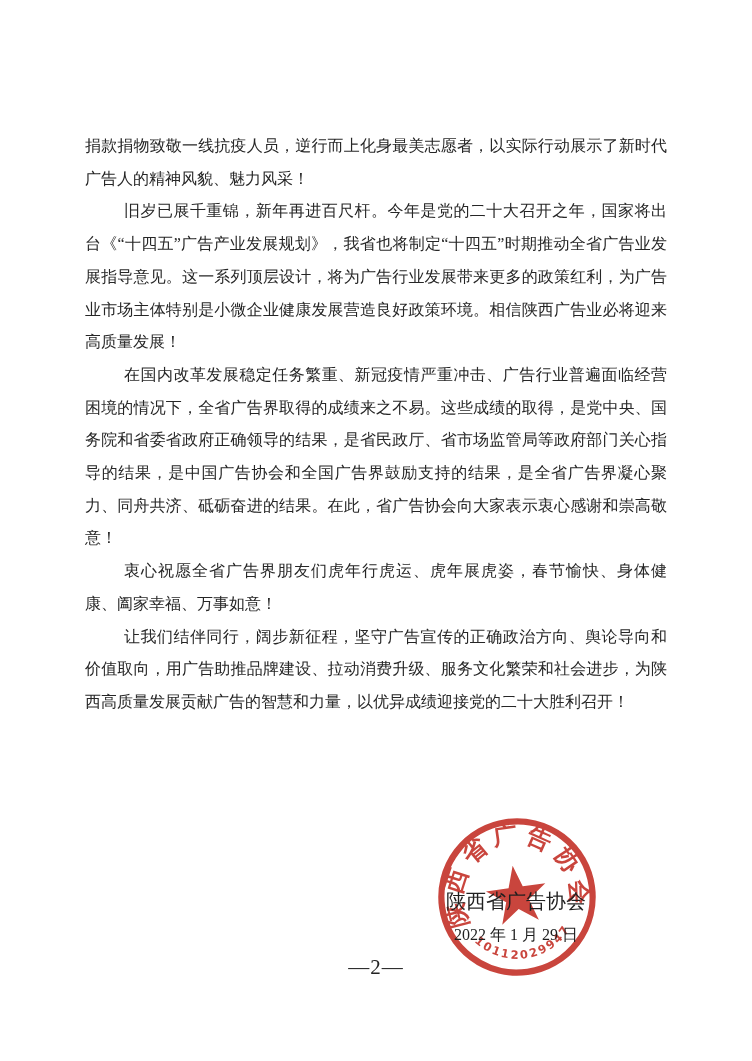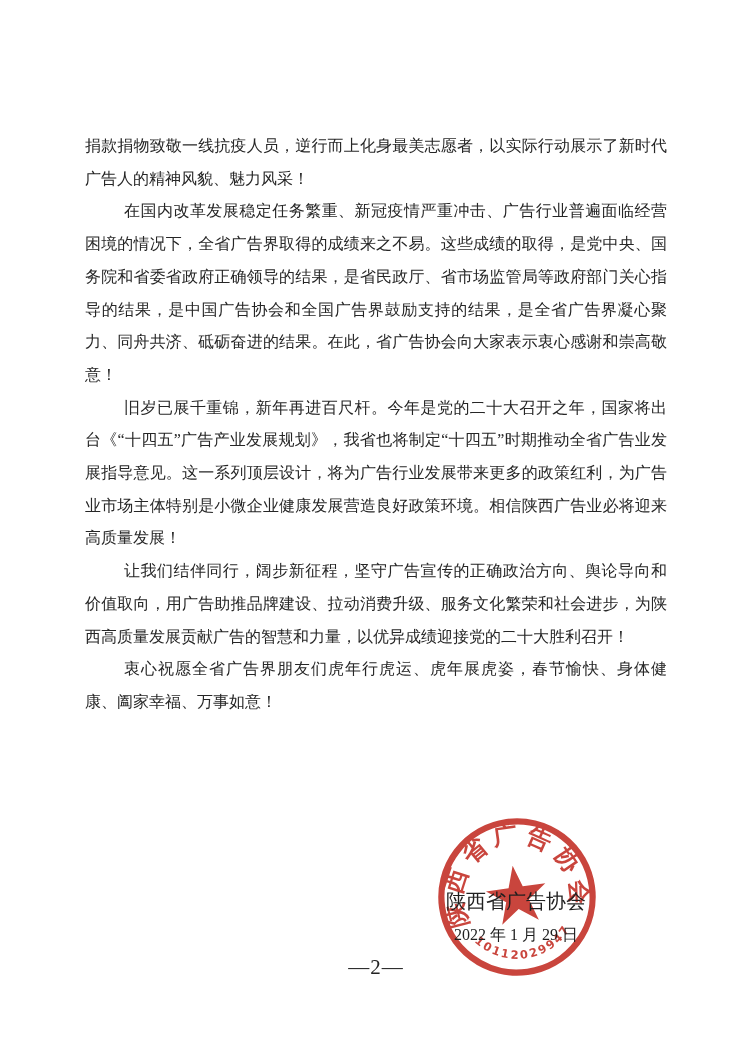--- a/index.html
+++ b/index.html
@@ -40,24 +40,24 @@
     font-size:21px; color:#222222; letter-spacing:1px;
   }
 </style>
 </head>
 <body>
 
 <div class="page">
 
   <div class="body-text">
     <p class="para no-indent">捐款捐物致敬一线抗疫人员，逆行而上化身最美志愿者，以实际行动展示了新时代广告人的精神风貌、魅力风采！</p>
+    <p class="para">旧岁已展千重锦，新年再进百尺杆。今年是党的二十大召开之年，国家将出台《“十四五”广告产业发展规划》，我省也将制定“十四五”时期推动全省广告业发展指导意见。这一系列顶层设计，将为广告行业发展带来更多的政策红利，为广告业市场主体特别是小微企业健康发展营造良好政策环境。相信陕西广告业必将迎来高质量发展！</p>
     <p class="para">在国内改革发展稳定任务繁重、新冠疫情严重冲击、广告行业普遍面临经营困境的情况下，全省广告界取得的成绩来之不易。这些成绩的取得，是党中央、国务院和省委省政府正确领导的结果，是省民政厅、省市场监管局等政府部门关心指导的结果，是中国广告协会和全国广告界鼓励支持的结果，是全省广告界凝心聚力、同舟共济、砥砺奋进的结果。在此，省广告协会向大家表示衷心感谢和崇高敬意！</p>
-    <p class="para">旧岁已展千重锦，新年再进百尺杆。今年是党的二十大召开之年，国家将出台《“十四五”广告产业发展规划》，我省也将制定“十四五”时期推动全省广告业发展指导意见。这一系列顶层设计，将为广告行业发展带来更多的政策红利，为广告业市场主体特别是小微企业健康发展营造良好政策环境。相信陕西广告业必将迎来高质量发展！</p>
+    <p class="para">衷心祝愿全省广告界朋友们虎年行虎运、虎年展虎姿，春节愉快、身体健康、阖家幸福、万事如意！</p>
     <p class="para">让我们结伴同行，阔步新征程，坚守广告宣传的正确政治方向、舆论导向和价值取向，用广告助推品牌建设、拉动消费升级、服务文化繁荣和社会进步，为陕西高质量发展贡献广告的智慧和力量，以优异成绩迎接党的二十大胜利召开！</p>
-    <p class="para">衷心祝愿全省广告界朋友们虎年行虎运、虎年展虎姿，春节愉快、身体健康、阖家幸福、万事如意！</p>
   </div>
 
   <div class="seal">
     <svg viewBox="0 0 160 160" xmlns="http://www.w3.org/2000/svg">
       <circle cx="80" cy="80" r="72" fill="none" style="stroke:var(--seal-red)" stroke-width="6"></circle>
       <defs>
         <path id="sealTopArc" d="M 30.5,96.1 A 52,52 0 1 1 129.5,96.1" fill="none"></path>
         <path id="sealBottomArc" d="M 32.9,115.5 A 59,59 0 0 0 127.1,115.5" fill="none"></path>
       </defs>
       <text class="seal-arc-text" text-anchor="middle">

